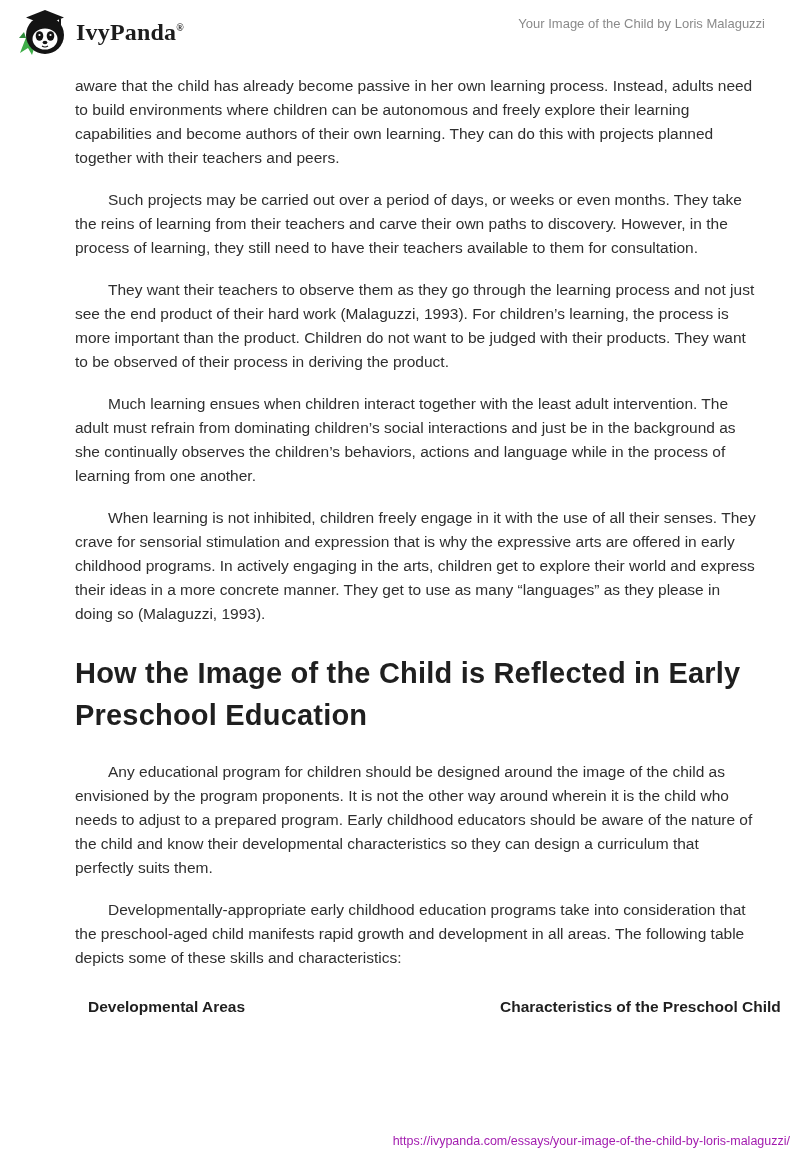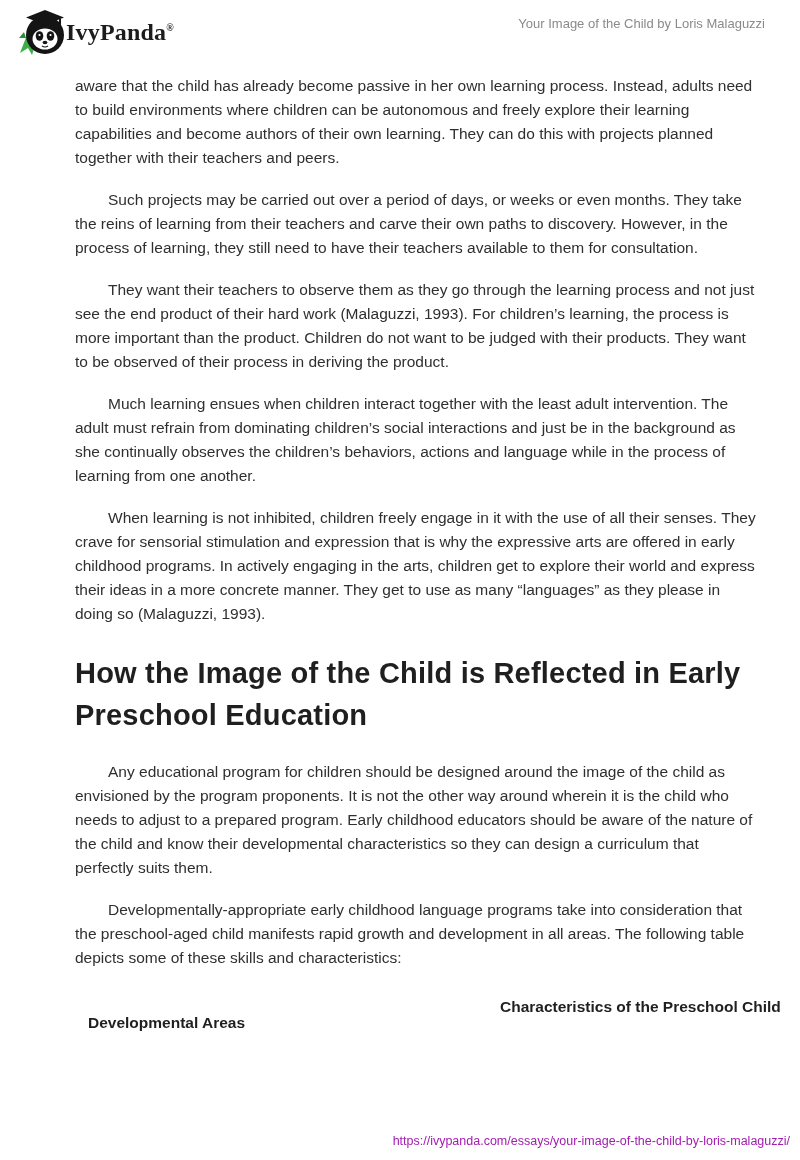--- a/index.html
+++ b/index.html
@@ -9,21 +9,21 @@
     position:relative; overflow:hidden;
     font-family:"Liberation Sans", sans-serif;
     color:#2f2f2f;
   }
   
   .header {
     display:flex; align-items:flex-start;
     padding:8px 35px 0 18px;
     height:62px;
   }
-  .brand { display:flex; align-items:center; }
+  .brand { display:flex; align-items:center; gap:10px; }
   .logo { width:48px; height:48px; flex:0 0 auto; }
   .brand-name {
     font-family:"Liberation Serif", serif;
     font-weight:700; font-size:24px; color:#1c1c1c;
     letter-spacing:0.2px;
   }
   .brand-name sup { font-size:10px; font-weight:700; }
   .doc-title {
     margin-left:auto; margin-top:8px;
     font-size:13px; color:#8a8a8a;
@@ -46,21 +46,21 @@
   .table-head {
     display:flex;
     margin:20px 0 0 75px;
     width:725px;
   }
   .table-head .cell {
     font-size:15.5px; font-weight:700; color:#1f1f1f;
     padding:8px 0 8px 13px;
     white-space:nowrap;
   }
-  .table-head .cell.c1 { width:412px; flex:0 0 auto;margin-top:16px; }
+  .table-head .cell.c1 { width:412px; flex:0 0 auto; }
   .table-head .cell.c2 { flex:1 1 auto; }
   
   .footer {
     position:absolute; right:10px; bottom:12px;
     font-size:12.5px; color:#a21caf;
   }
 </style>
 </head>
 <body>
 
@@ -96,21 +96,21 @@
 <div class="content">
   <p>aware that the child has already become passive in her own learning process. Instead, adults need to build environments where children can be autonomous and freely explore their learning capabilities and become authors of their own learning. They can do this with projects planned together with their teachers and peers.</p>
   <p class="indent">Such projects may be carried out over a period of days, or weeks or even months. They take the reins of learning from their teachers and carve their own paths to discovery. However, in the process of learning, they still need to have their teachers available to them for consultation.</p>
   <p class="indent">They want their teachers to observe them as they go through the learning process and not just see the end product of their hard work (Malaguzzi, 1993). For children’s learning, the process is more important than the product. Children do not want to be judged with their products. They want to be observed of their process in deriving the product.</p>
   <p class="indent">Much learning ensues when children interact together with the least adult intervention. The adult must refrain from dominating children’s social interactions and just be in the background as she continually observes the children’s behaviors, actions and language while in the process of learning from one another.</p>
   <p class="indent">When learning is not inhibited, children freely engage in it with the use of all their senses. They crave for sensorial stimulation and expression that is why the expressive arts are offered in early childhood programs. In actively engaging in the arts, children get to explore their world and express their ideas in a more concrete manner. They get to use as many “languages” as they please in doing so (Malaguzzi, 1993).</p>
 
   <h2 class="section-heading">How the Image of the Child is Reflected in Early Preschool Education</h2>
 
   <p class="indent">Any educational program for children should be designed around the image of the child as envisioned by the program proponents. It is not the other way around wherein it is the child who needs to adjust to a prepared program. Early childhood educators should be aware of the nature of the child and know their developmental characteristics so they can design a curriculum that perfectly suits them.</p>
-  <p class="indent">Developmentally-appropriate early childhood language programs take into consideration that the preschool-aged child manifests rapid growth and development in all areas. The following table depicts some of these skills and characteristics:</p>
+  <p class="indent">Developmentally-appropriate early childhood education programs take into consideration that the preschool-aged child manifests rapid growth and development in all areas. The following table depicts some of these skills and characteristics:</p>
 </div>
 
 <div class="table-head">
   <div class="cell c1">Developmental Areas</div>
   <div class="cell c2">Characteristics of the Preschool Child</div>
 </div>
 
 <div class="footer">https://ivypanda.com/essays/your-image-of-the-child-by-loris-malaguzzi/</div>
 
 </body></html>

